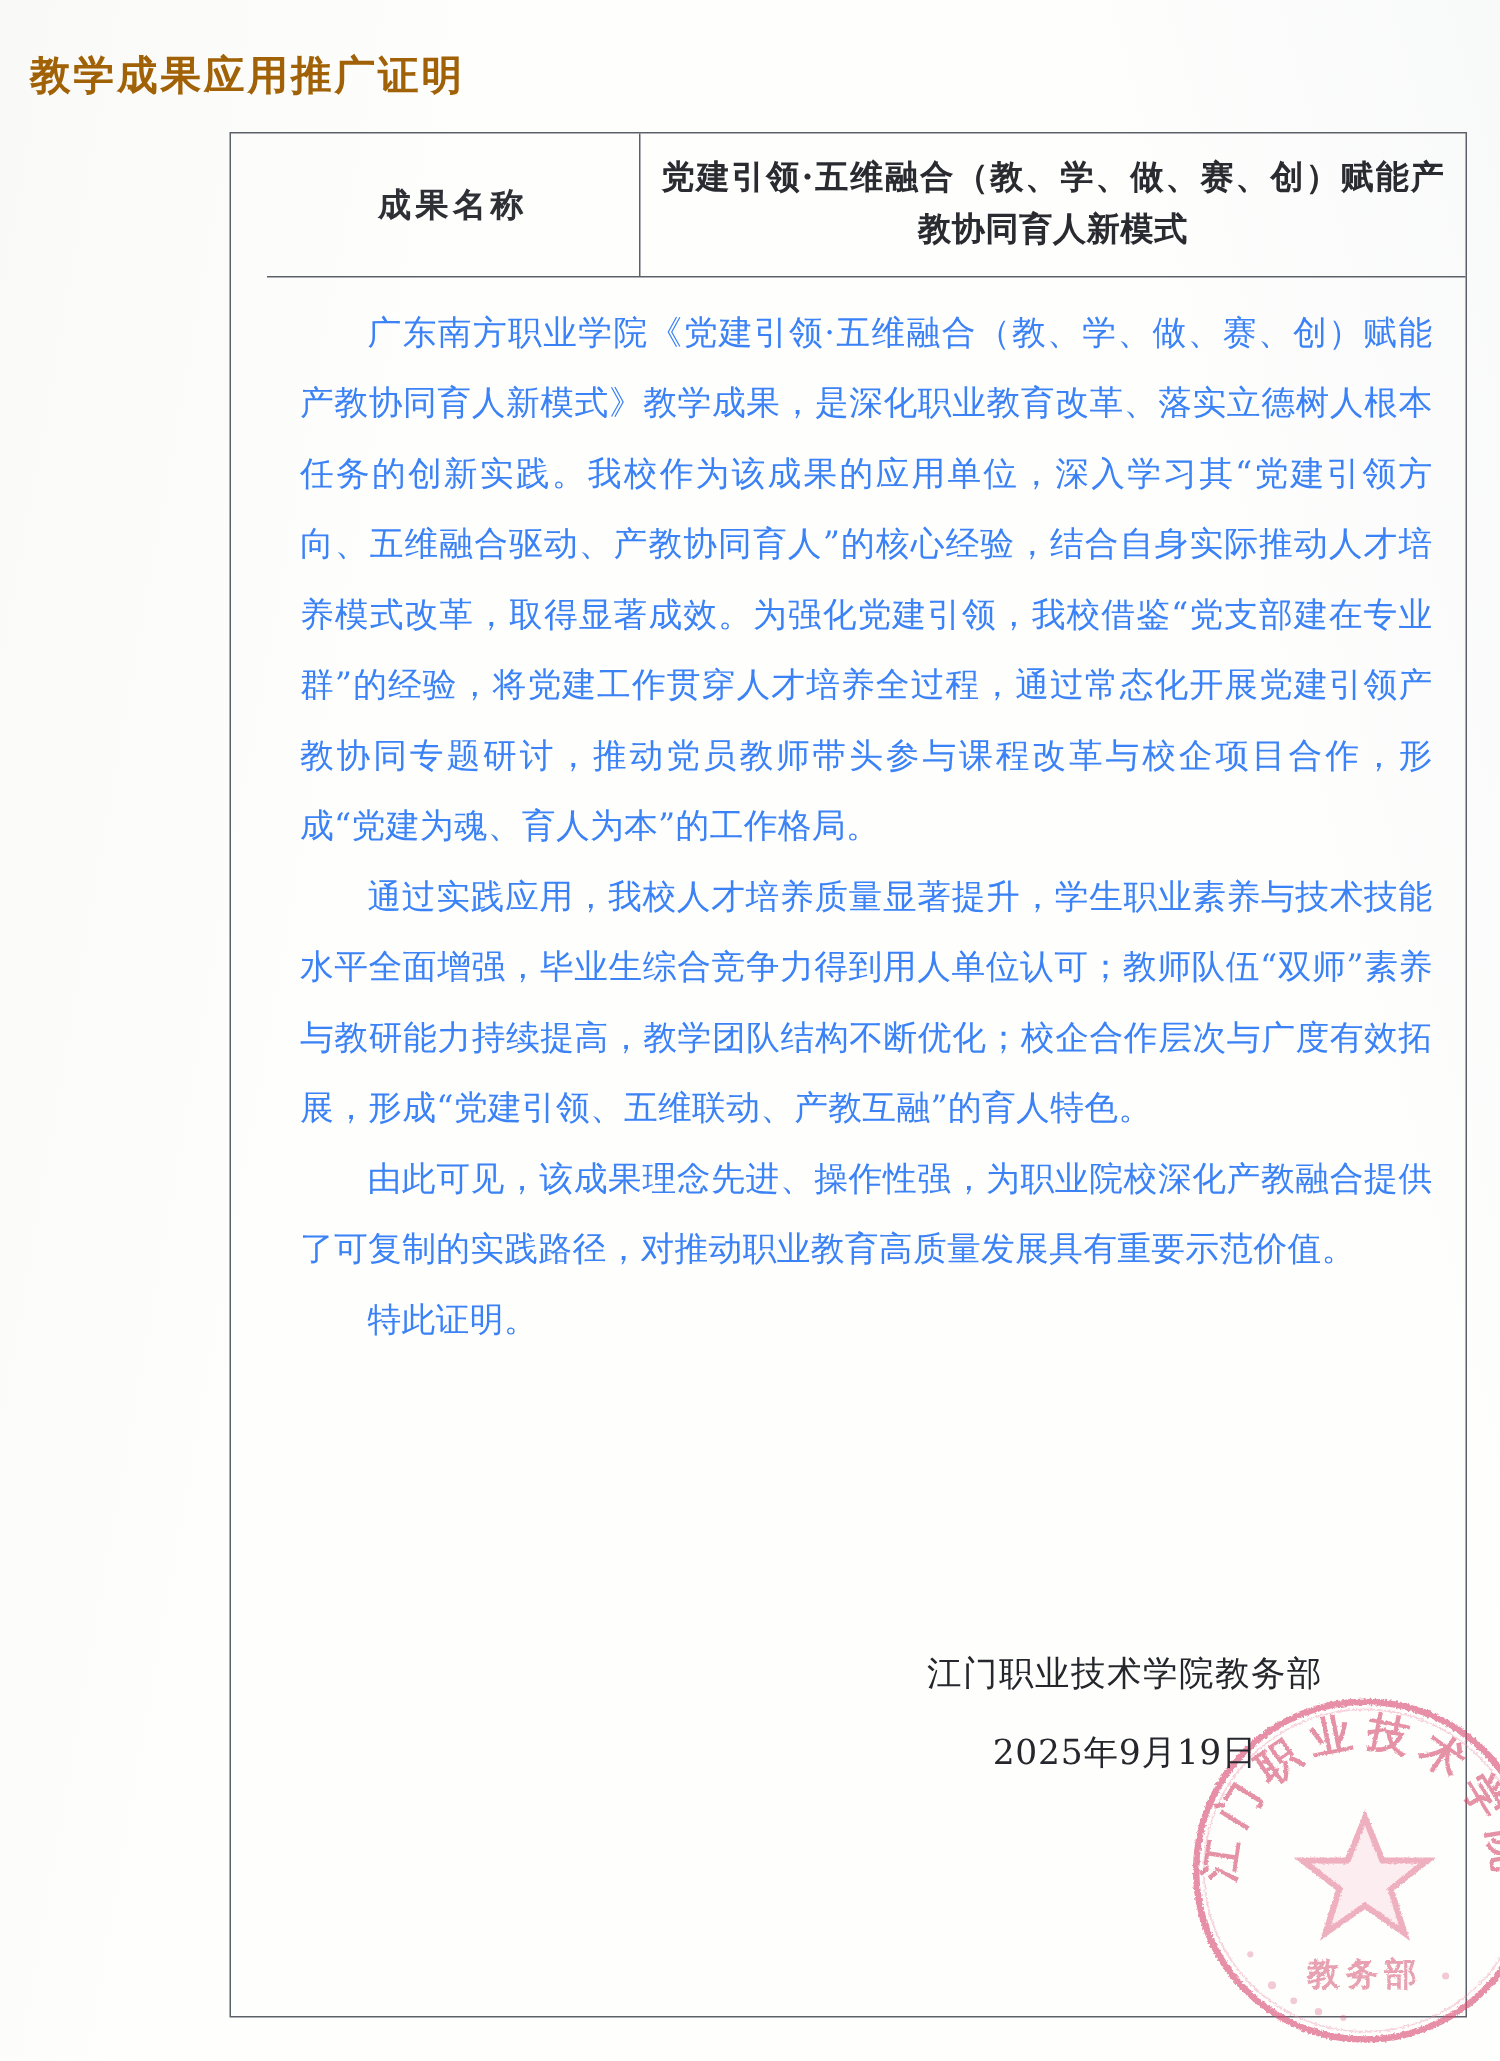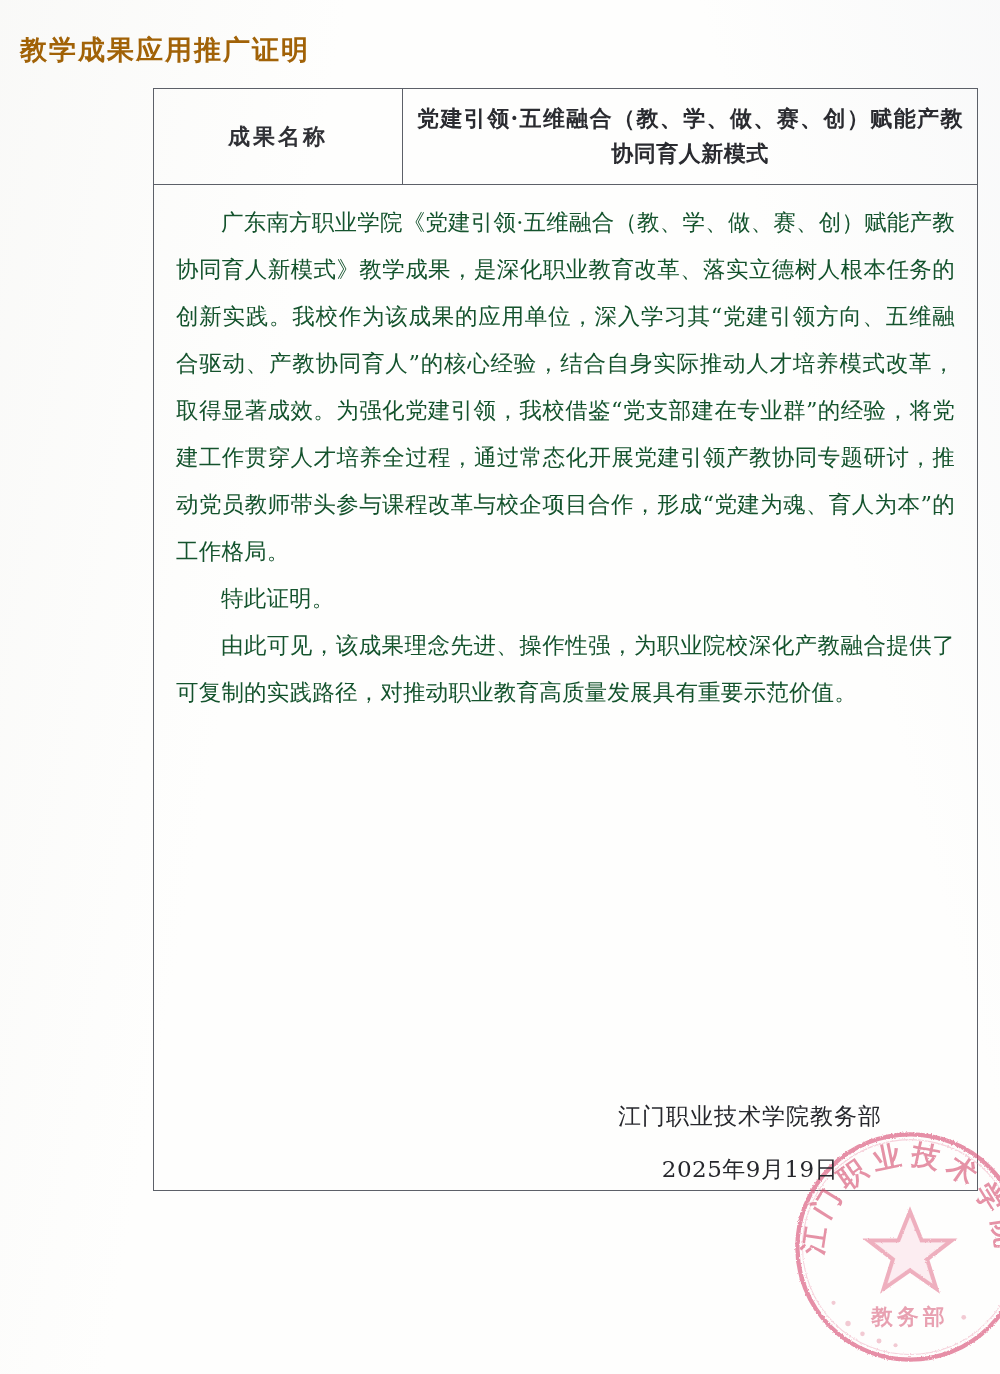--- a/index.html
+++ b/index.html
@@ -34,24 +34,25 @@
     font-family: "DejaVu Serif", "Liberation Serif", serif;
     font-weight: 600;
     padding-left: 20px;
   }
 
   .frame {
     position: absolute;
     left: 153px;
     top: 88px;
     width: 825px;
-    height: 1103px;
+    height: 1257px;
     border: 1.6px solid #5c6068;
     box-sizing: border-box;
     background: transparent;
+    padding-left: 24px;
   }
 
   
   .head-row {
     display: flex;
     border-bottom: 1.6px solid #5c6068;
     min-height: 96px;
     box-sizing: border-box;
   }
   .head-label {
@@ -90,21 +91,21 @@
 
   
   .body-area {
     position: relative;
     padding: 14px 22px 0 22px;
     box-sizing: border-box;
   }
   .para {
     font-size: 22.5px;
     line-height: 47px;
-    color: #14532d;
+    color: #3b82f6;
     text-indent: 2em;
     text-align: justify;
     text-justify: inter-character;
     letter-spacing: 0.2px;
     margin: 0 0 0 0;
   }
 
   
   .sign-block {
     position: absolute;
@@ -113,20 +114,21 @@
     width: 330px;
     text-align: center;
     z-index: 4;
   }
   .sign-org {
     font-size: 23px;
     color: #26272c;
     letter-spacing: 1px;
     line-height: 1.5;
     white-space: nowrap;
+    font-family: Liberation Serif, serif;
   }
   .sign-date {
     font-size: 23px;
     color: #26272c;
     letter-spacing: 0.5px;
     margin-top: 18px;
     line-height: 1.5;
     white-space: nowrap;
   }
 
@@ -156,22 +158,23 @@
     <div class="head-label">
       <span>成果名称</span>
     </div>
     <div class="head-value">
       <span>党建引领·五维融合（教、学、做、赛、创）赋能产教协同育人新模式</span>
     </div>
   </div>
 
   <div class="body-area">
     <p class="para">广东南方职业学院《党建引领·五维融合（教、学、做、赛、创）赋能产教协同育人新模式》教学成果，是深化职业教育改革、落实立德树人根本任务的创新实践。我校作为该成果的应用单位，深入学习其“党建引领方向、五维融合驱动、产教协同育人”的核心经验，结合自身实际推动人才培养模式改革，取得显著成效。为强化党建引领，我校借鉴“党支部建在专业群”的经验，将党建工作贯穿人才培养全过程，通过常态化开展党建引领产教协同专题研讨，推动党员教师带头参与课程改革与校企项目合作，形成“党建为魂、育人为本”的工作格局。</p>
+    <p class="para">通过实践应用，我校人才培养质量显著提升，学生职业素养与技术技能水平全面增强，毕业生综合竞争力得到用人单位认可；教师队伍“双师”素养与教研能力持续提高，教学团队结构不断优化；校企合作层次与广度有效拓展，形成“党建引领、五维联动、产教互融”的育人特色。</p>
+    <p class="para">由此可见，该成果理念先进、操作性强，为职业院校深化产教融合提供了可复制的实践路径，对推动职业教育高质量发展具有重要示范价值。</p>
     <p class="para">特此证明。</p>
-    <p class="para">由此可见，该成果理念先进、操作性强，为职业院校深化产教融合提供了可复制的实践路径，对推动职业教育高质量发展具有重要示范价值。</p>
   </div>
 
   <div class="seal">
     <svg viewBox="0 0 240 240" xmlns="http://www.w3.org/2000/svg">
       <defs>
         <path id="arcTop" d="M 36,126 A 84,84 0 0 1 204,126" fill="none"></path>
         <filter id="rough">
           <feTurbulence type="fractalNoise" baseFrequency="0.55" numOctaves="3" result="n"></feTurbulence>
           <feDisplacementMap in="SourceGraphic" in2="n" scale="2.6" xChannelSelector="R" yChannelSelector="G"></feDisplacementMap>
         </filter>

